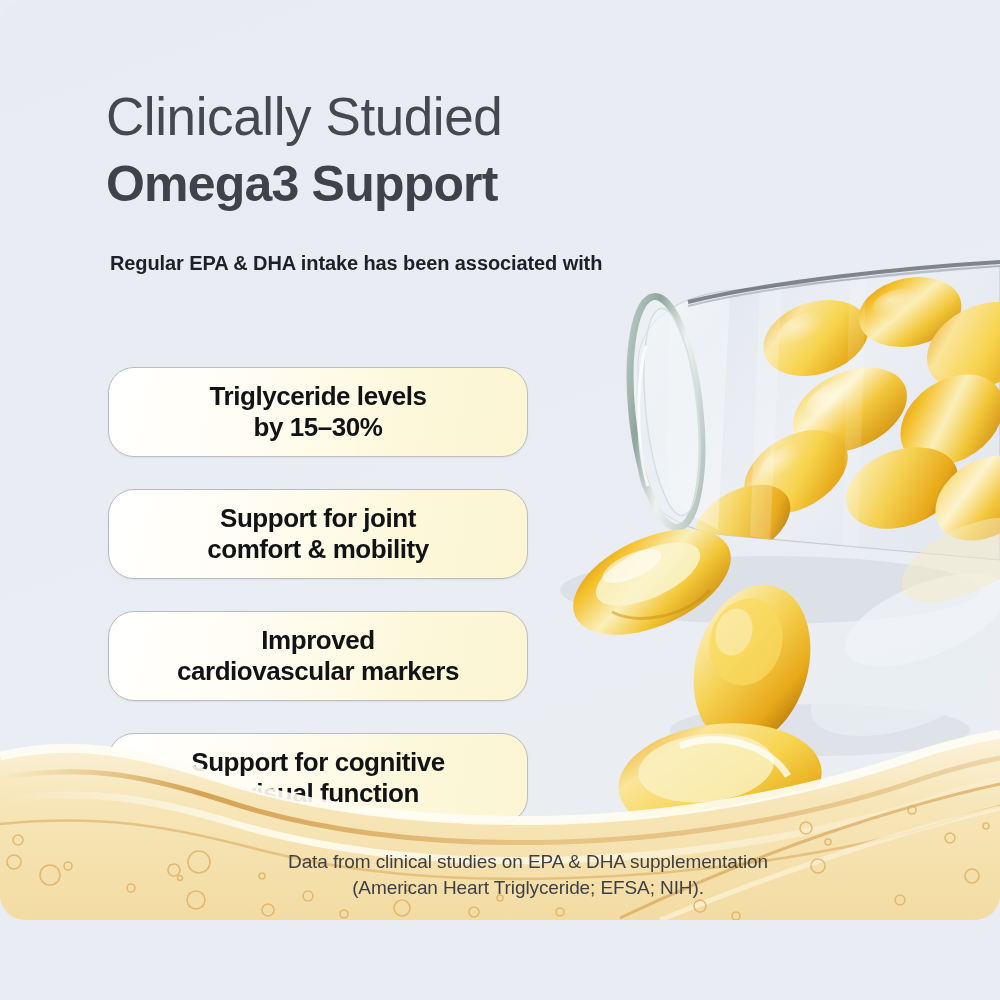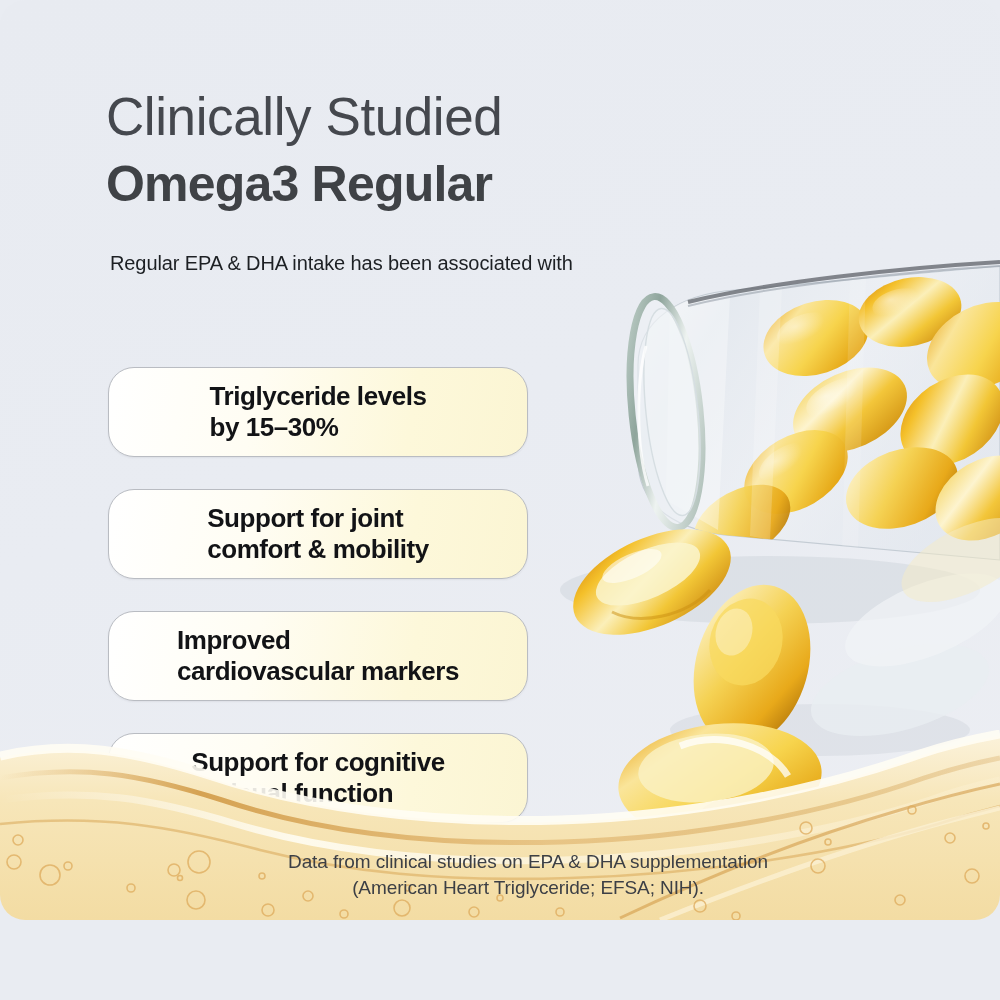--- a/index.html
+++ b/index.html
@@ -56,21 +56,21 @@
     letter-spacing: -0.8px;
     line-height: 1.12;
     margin: 11px 0 0 0;
     white-space: nowrap;
   }
   .subtitle {
     position: absolute;
     left: 110px;
     top: 252px;
     font-size: 20px;
-    font-weight: 400;
+    font-weight: 700;
     color: #1d2024;
     letter-spacing: -0.1px;
     white-space: nowrap;
     text-align: center;
   }
 
   
   .cards {
     position: absolute;
     left: 108px;
@@ -89,20 +89,21 @@
     display: flex;
     align-items: center;
     justify-content: center;
     box-sizing: border-box;
   }
   .card-text {
     font-size: 26px;
     font-weight: 700;
     color: #121316;
     line-height: 1.18;
+    text-align: center;
     letter-spacing: -0.45px;
     white-space: pre-line;
   }
 
   
   .oil-wave {
     position: absolute;
     left: 0;
     bottom: 0;
     width: 1000px;
@@ -243,21 +244,21 @@
         <ellipse cx="406" cy="360" rx="86" ry="36" transform="rotate(-22 406 360)" fill="#f1f3f6" opacity="0.7"></ellipse>
         <ellipse cx="446" cy="300" rx="70" ry="32" transform="rotate(-26 446 300)" fill="#f5ecc6" opacity="0.5"></ellipse>
 
         <ellipse cx="452" cy="556" rx="60" ry="30" transform="rotate(-14 452 556)" fill="#f5dc8c" opacity="0.85"></ellipse>
       </g>
     </svg>
   </div>
 
   <div class="head-block">
     <div class="title-light">Clinically Studied</div>
-    <div class="title-bold">Omega3 Regular</div>
+    <div class="title-bold">Omega3 Support</div>
   </div>
   <div class="subtitle">Regular EPA &amp; DHA intake has been associated with</div>
 
   <div class="cards">
     <div class="card">
       <div class="card-text">Triglyceride levels
 by 15–30%</div>
     </div>
     <div class="card">
       <div class="card-text">Support for joint

